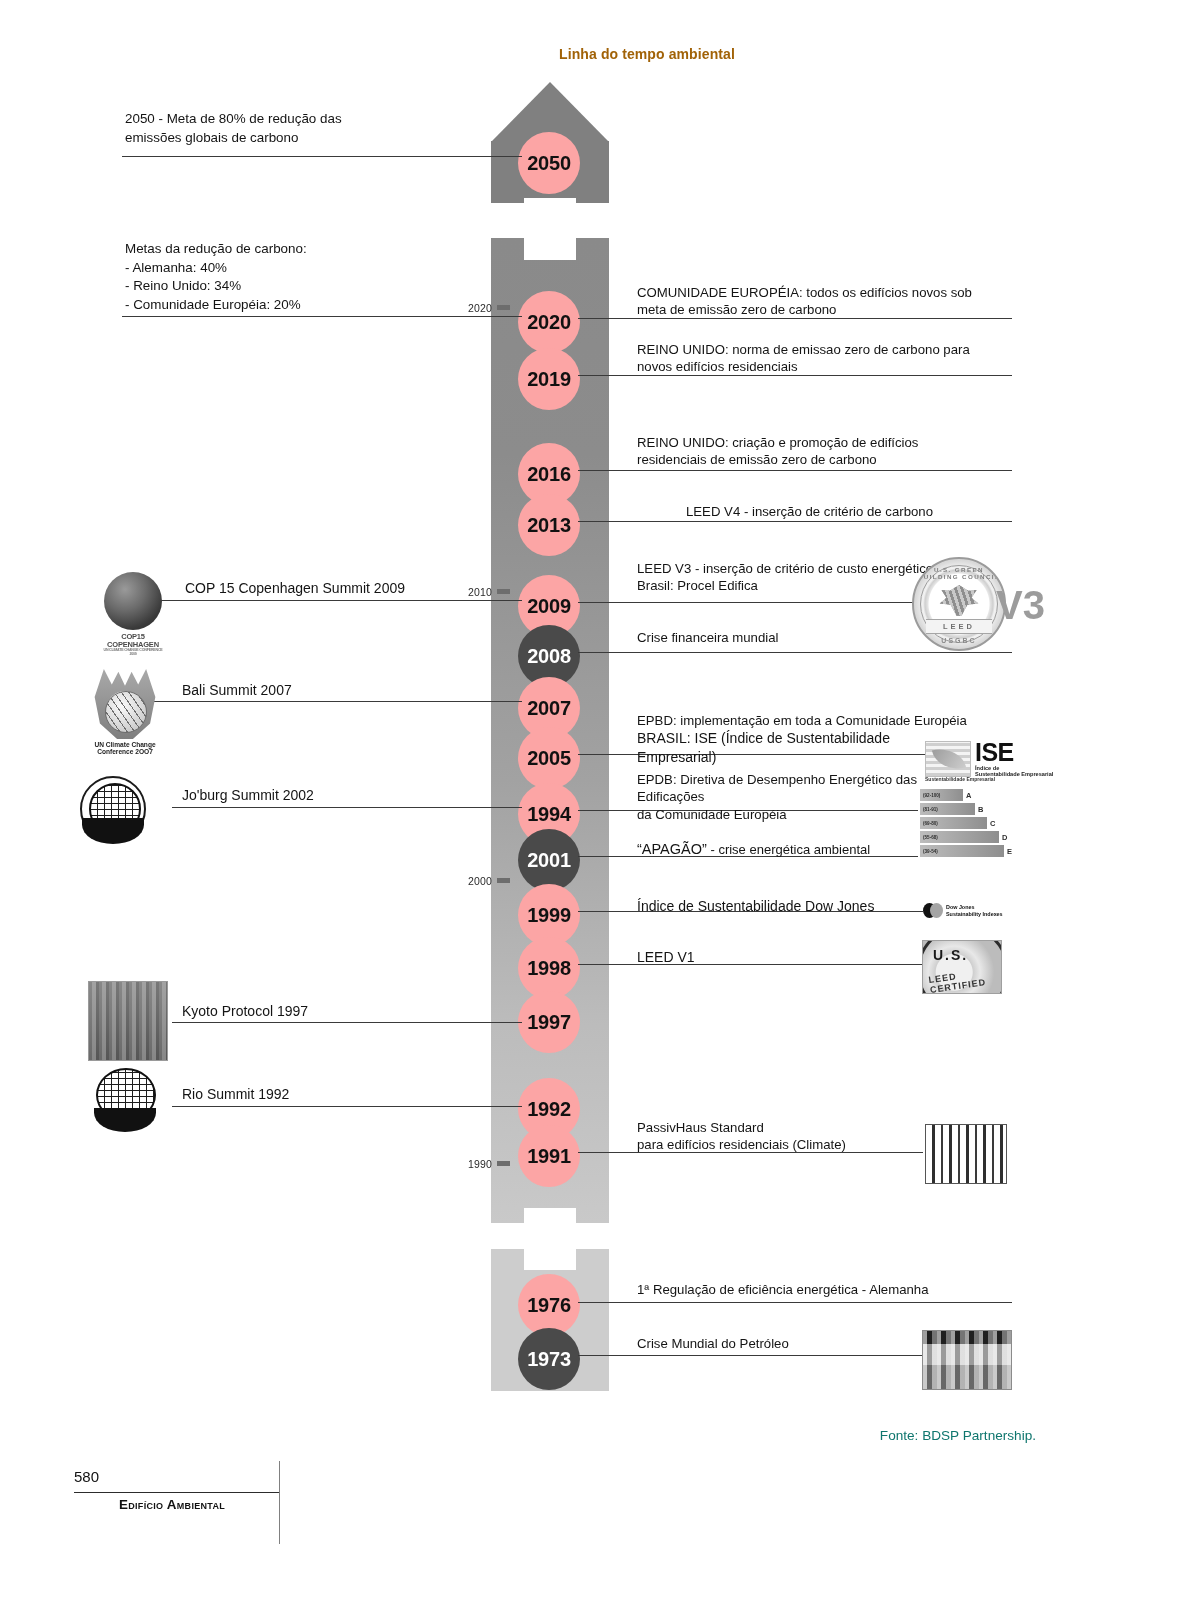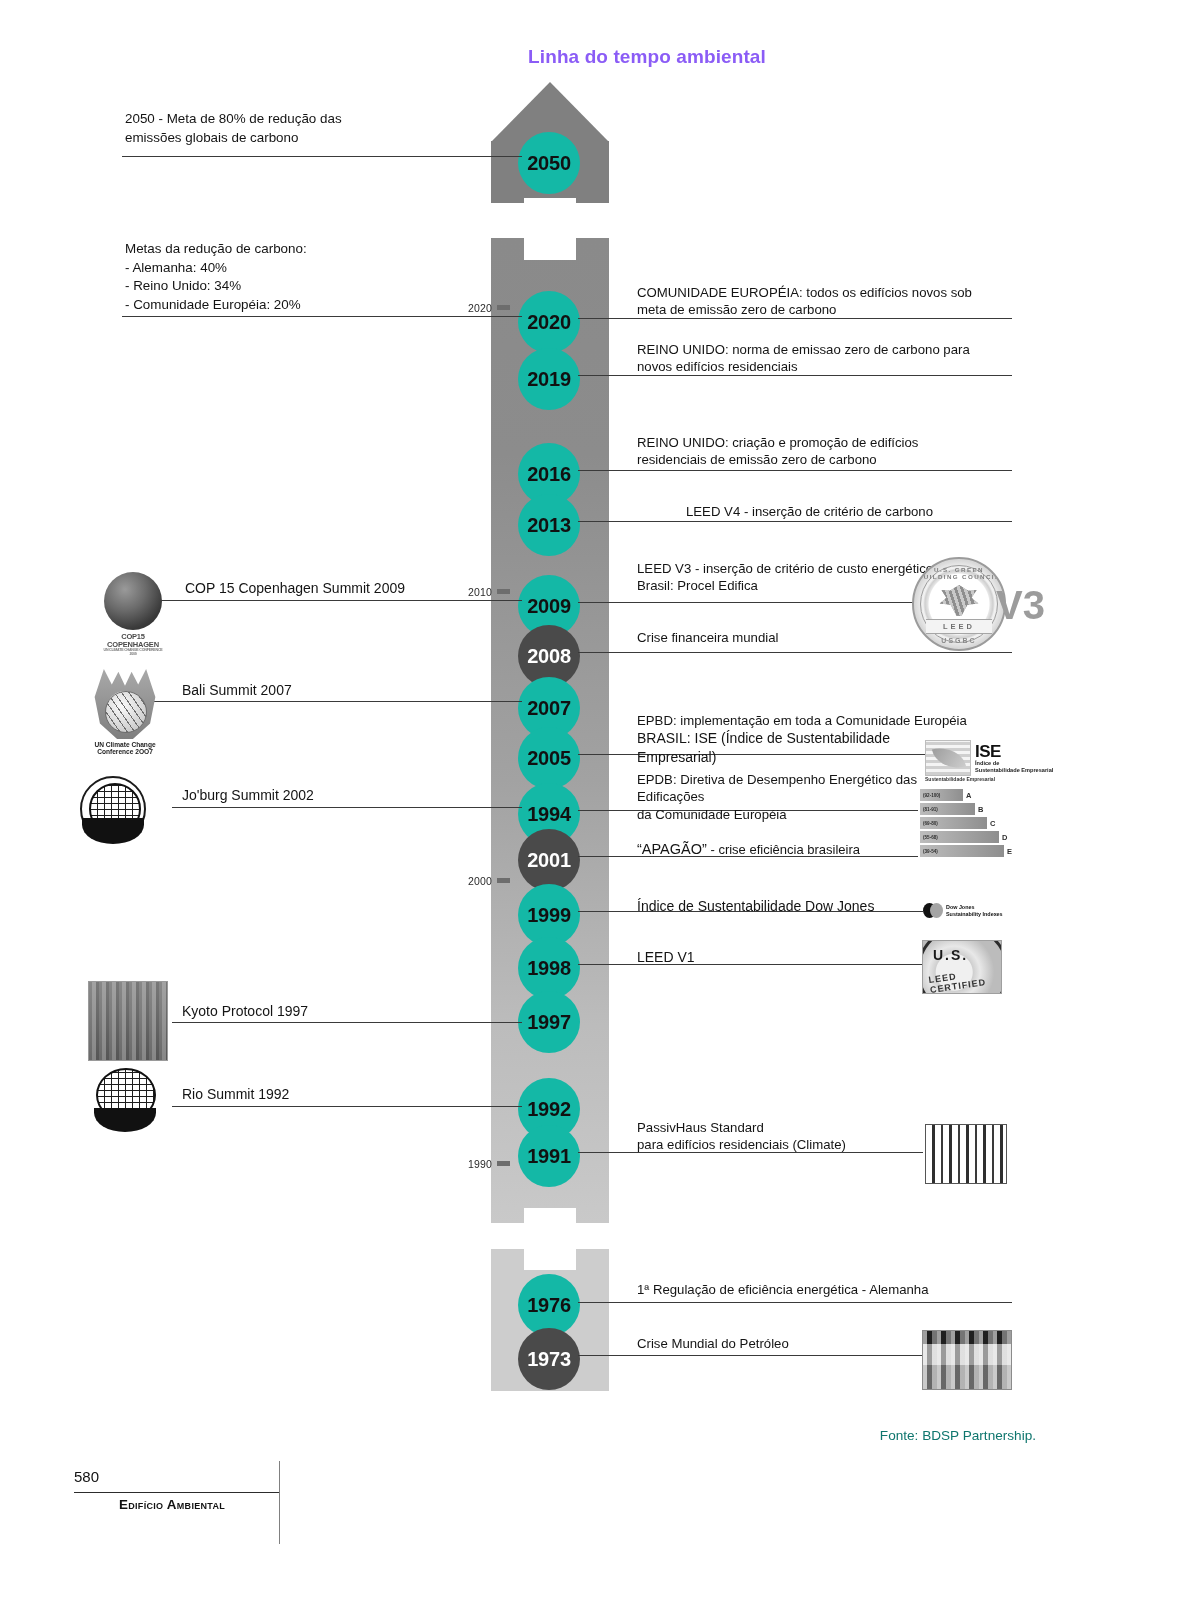--- a/index.html
+++ b/index.html
@@ -17,24 +17,24 @@
   }
 
   .page { position: absolute; inset: 0; }
 
   
   #chart-title {
     position: absolute;
     left: 0; right: 0;
     top: 46px;
     text-align: center;
-    font-size: 19px;
+    font-size: 14px;
     font-weight: bold;
     letter-spacing: .1px;
-    color: #8b5cf6;
+    color: #a16207;
   }
   #chart-title .ttl { margin-left: 98px; }
 
   
   #timeline-column { position: absolute; left: 0; top: 0; width: 100%; height: 100%; }
 
   .col-band {
     position: absolute;
     left: 491px;
     width: 118px;
@@ -62,21 +62,21 @@
 
   
   .zigzag { position: absolute; left: 524px; width: 52px; height: 62px; }
   .zigzag svg { display: block; }
 
   
   .year-node {
     position: absolute;
     width: 56px; height: 56px;
     border-radius: 50%;
-    background: #14b8a6;
+    background: #fca5a5;
     color: #111111;
     display: flex;
     align-items: center;
     justify-content: center;
     font-size: 19px;
     font-weight: bold;
     letter-spacing: -0.2px;
     left: 521px;
   }
   .year-node.dark { background: #4a4a4a; color: #ffffff; }
@@ -225,21 +225,21 @@
       repeating-linear-gradient(90deg, #cfcfcf 0 3px, #f6f6f6 3px 6px);
     border:1px solid #bdbdbd; position:relative;
   }
   .ise-leaf {
     position:absolute; left:8px; top:5px; width:30px; height:24px;
     background: linear-gradient(135deg,#9d9d9d,#cdcdcd);
     border-radius: 0 100% 0 100%;
     transform: rotate(-12deg);
   }
   .ise-txt { margin-left:4px; }
-  .ise-txt .big { font-size:17px; font-weight:bold; color:#111; line-height:1; letter-spacing:-.5px;}
+  .ise-txt .big { font-size:25px; font-weight:bold; color:#111; line-height:1; letter-spacing:-.5px;}
   .ise-txt .s1 { font-size:5.6px; font-weight:bold; color:#222; line-height:1.1; }
   .ise-cap { position:absolute; left:0; top:36px; font-size:5px; font-weight:bold; color:#333; white-space:nowrap; }
 
   .energy-chart { position:absolute; width:92px; }
   .energy-chart .row {
     height:12px; margin-bottom:2px; position:relative;
     display:flex; align-items:center;
   }
   .energy-chart .bar {
     height:12px; background:linear-gradient(to right,#bdbdbd,#8e8e8e);
@@ -511,21 +511,21 @@
     <div><b>EPBD:</b><span> implementação em toda a Comunidade Européia</span></div>
     <div style="font-size:14px;"><b>BRASIL: ISE (</b><span>Índice de Sustentabilidade Empresarial)</span></div>
   </div>
 
   <div class="ann" style="left:637px; top:771px; width:345px;">
     <div><b>EPDB:</b><span> Diretiva de Desempenho Energético das Edificações</span></div>
     <div>da Comunidade Européia</div>
   </div>
 
   <div class="ann" style="left:637px; top:840px; width:345px; font-size:14.5px;">
-    <div><b>“APAGÃO”</b><span style="font-size:13px;"> - crise eficiência brasileira</span></div>
+    <div><b>“APAGÃO”</b><span style="font-size:13px;"> - crise energética ambiental</span></div>
   </div>
 
   <div class="ann" style="left:637px; top:897px; width:345px; font-size:14px;">
     <div><b>Índice de Sustentabilidade Dow Jones</b></div>
   </div>
 
   <div class="ann" style="left:637px; top:948px; width:345px; font-size:14px;">
     <div><b>LEED V1</b></div>
   </div>
 

